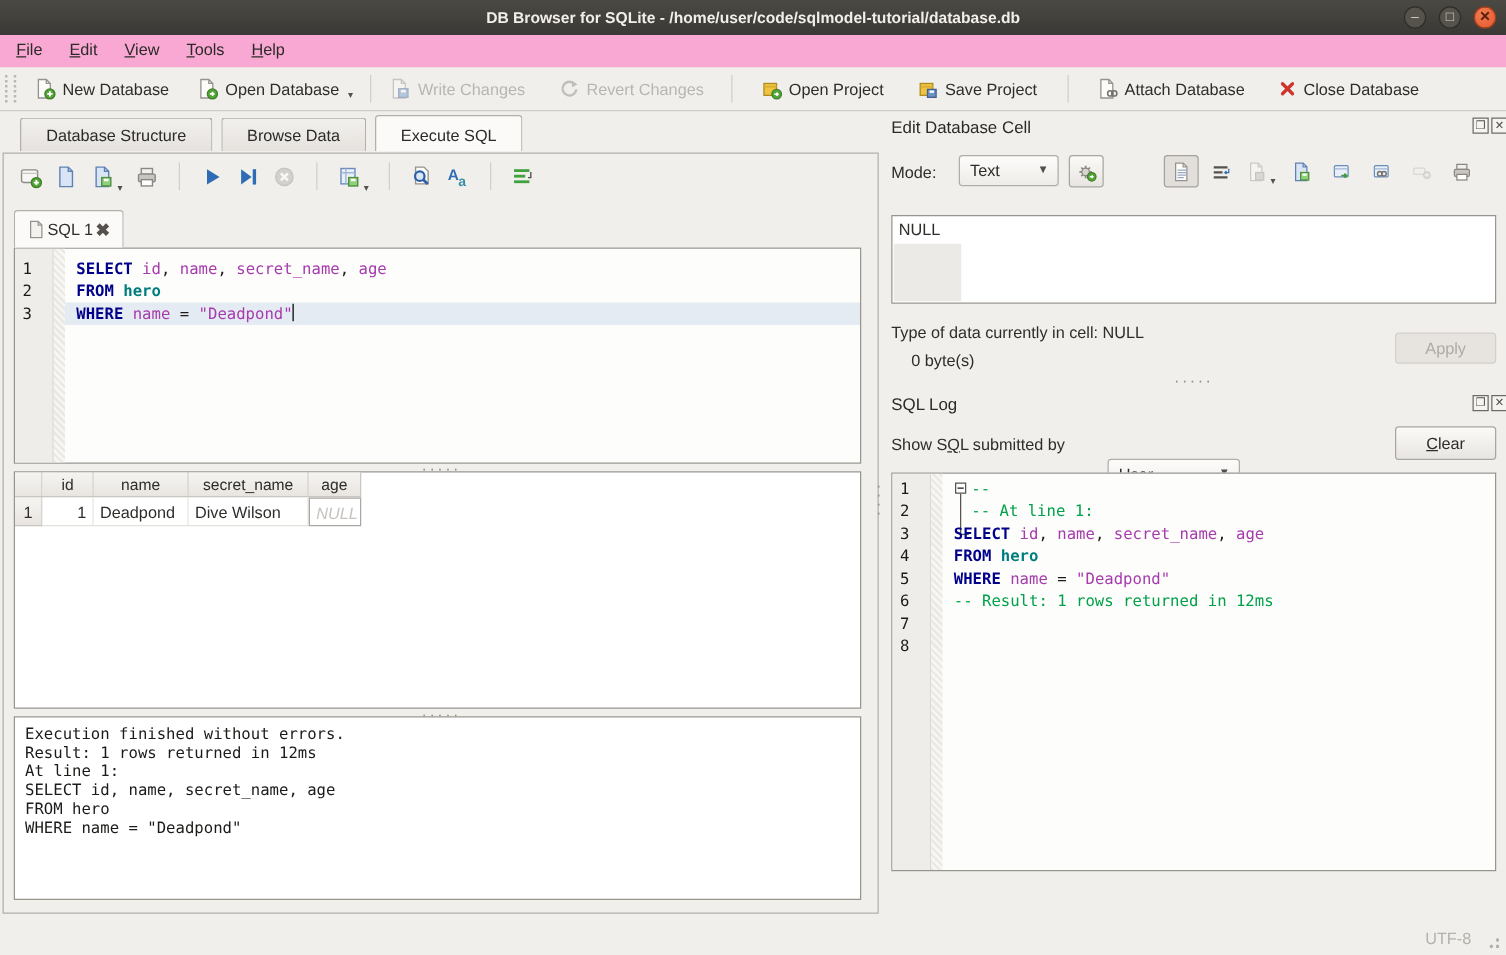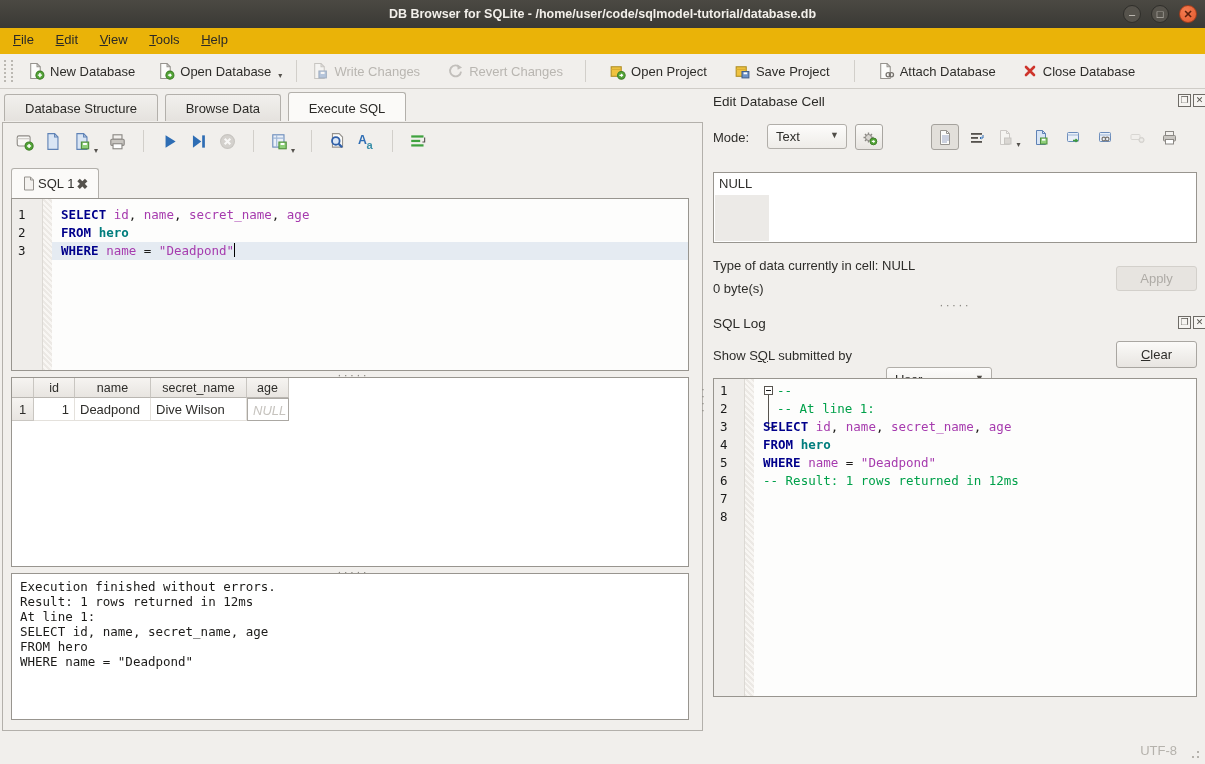--- a/index.html
+++ b/index.html
@@ -6,21 +6,21 @@
   body{font-family:"Liberation Sans",sans-serif;font-size:13px;color:#2E2D2A;}
   #app{position:relative;width:1205px;height:764px;background:#F1EFEC;overflow:hidden;}
   .abs{position:absolute;}
   
   #titlebar{left:0;top:0;width:1205px;height:28px;background:linear-gradient(#4B4943,#3A3935);}
   #title-text{width:100%;text-align:center;line-height:28px;color:var(--titlebar_text,#F2EFEA);font-weight:bold;font-size:12.5px;}
   .winbtn{top:5px;width:18px;height:18px;border-radius:50%;background:#56534C;border:1px solid #2F2E2A;color:#D6D2CB;
           text-align:center;line-height:16px;font-size:11px;box-sizing:border-box;}
   .winbtn.close{background:radial-gradient(circle at 35% 30%,#F37B50,var(--close_btn,#E35A2E));border-color:#A33D1C;color:#5B1F0C;font-weight:bold;}
   
-  #menubar{left:0;top:28px;width:1205px;height:26px;background:#eab308;}
+  #menubar{left:0;top:28px;width:1205px;height:26px;background:#f9a8d4;}
   .menu-item{display:inline-block;padding:4px 9px;color:#2B2A27;}
   .menu-item u{text-decoration:underline;}
   
   #toolbar{left:0;top:54px;width:1205px;height:34px;background:#F1EFEC;border-bottom:1px solid #CFCCC7;display:flex;align-items:center;}
   .drag-dots{width:5px;height:22px;margin:0 6px 0 4px;border-left:2px dotted #BBB8B2;border-right:2px dotted #BBB8B2;}
   .tbtn{display:flex;align-items:center;gap:5px;padding:4px 8px;white-space:nowrap;}
   .tbtn .tlabel{font-size:13px;}
   .tbtn.disabled .tlabel{color:#B9B6B1;}
   .tbtn.disabled svg{opacity:.45;}
   .tsep{width:1px;height:22px;background:#D2CFCA;margin:0 6px;}
@@ -204,21 +204,21 @@
     <div class="tbtn" style="margin-left:10px;">
       <span class="icon">
           <svg width="16" height="16" viewBox="0 0 16 16">
             <path d="M4 4l8 8M12 4l-8 8" stroke="#CE342B" stroke-width="2.6" stroke-linecap="round"></path>
           </svg>
         </span>
       <span class="tlabel">Close Database</span>
     </div>
   </div>
 
-  <div class="abs" style="left:4px;top:92px;">
+  <div class="abs" style="left:16px;top:92px;">
     <span class="tab">Database Structure</span>
     <span class="tab">Browse Data</span>
     <span class="tab active">Execute SQL</span>
   </div>
 
   <div id="tabpage" class="abs">
 
     <div class="sqlbar">
       <span class="sqlbtn">
           <svg width="19" height="19" viewBox="0 0 17 17">
@@ -449,21 +449,21 @@
           </svg>
         </span>
     </div>
 
     <div class="frame abs" style="left:8px;top:82px;width:484px;height:71px;background:#FFF;">
       <div class="abs" style="left:1px;top:22px;bottom:1px;width:54px;background:#ECEAE7;"></div>
       <div class="abs" style="left:5px;top:3px;font-size:13px;">NULL</div>
     </div>
 
     <div class="abs" style="left:8px;top:168px;">Type of data currently in cell: NULL</div>
-    <div class="abs" style="left:8px;top:191px;text-align:right;">0 byte(s)</div>
+    <div class="abs" style="left:24px;top:191px;text-align:right;">0 byte(s)</div>
     <div class="btn disabled abs" style="left:411px;top:176px;width:81px;height:25px;line-height:23px;">Apply</div>
 
     <div class="hsplit abs" style="left:220px;top:212px;width:60px;">·····</div>
 
     <div class="dock-title abs" style="left:8px;top:226px;">SQL Log</div>
     <div class="mini abs" style="left:473px;top:226px;">❐</div>
     <div class="mini abs" style="left:488px;top:226px;">✕</div>
 
     <div class="abs" style="left:8px;top:258px;"><span>Show S</span><u>Q</u><span>L submitted by</span></div>
     <div class="combo abs" style="left:181px;top:252px;width:106px;">

